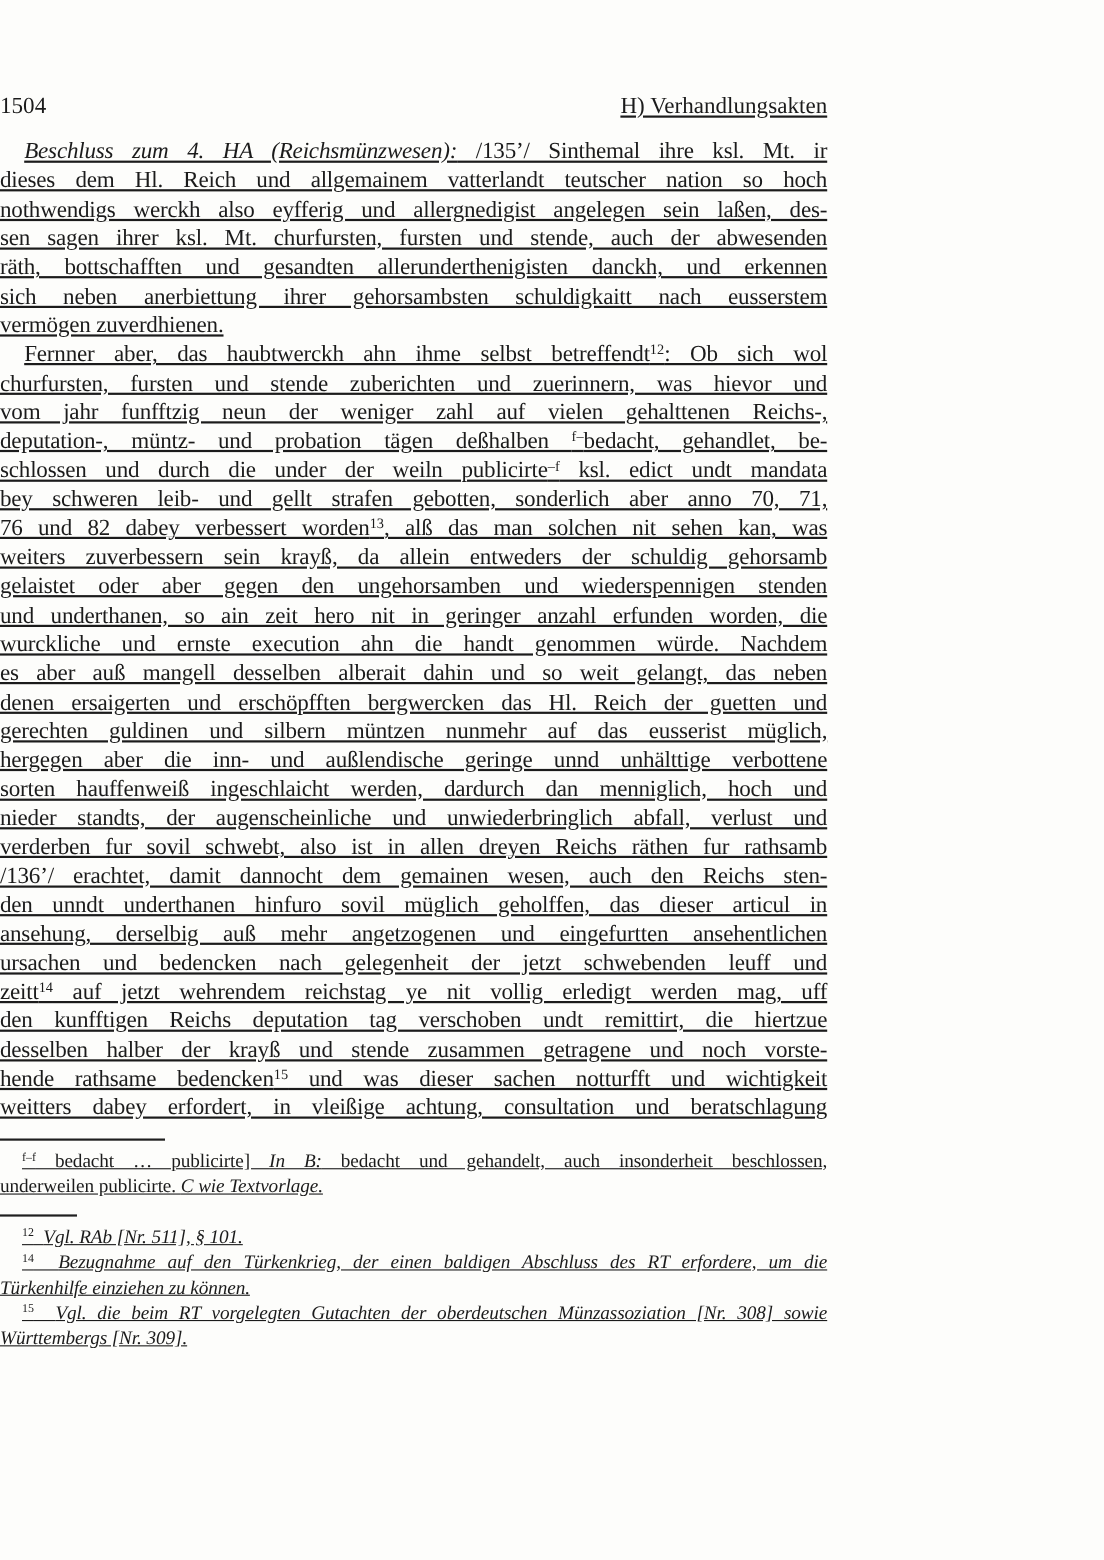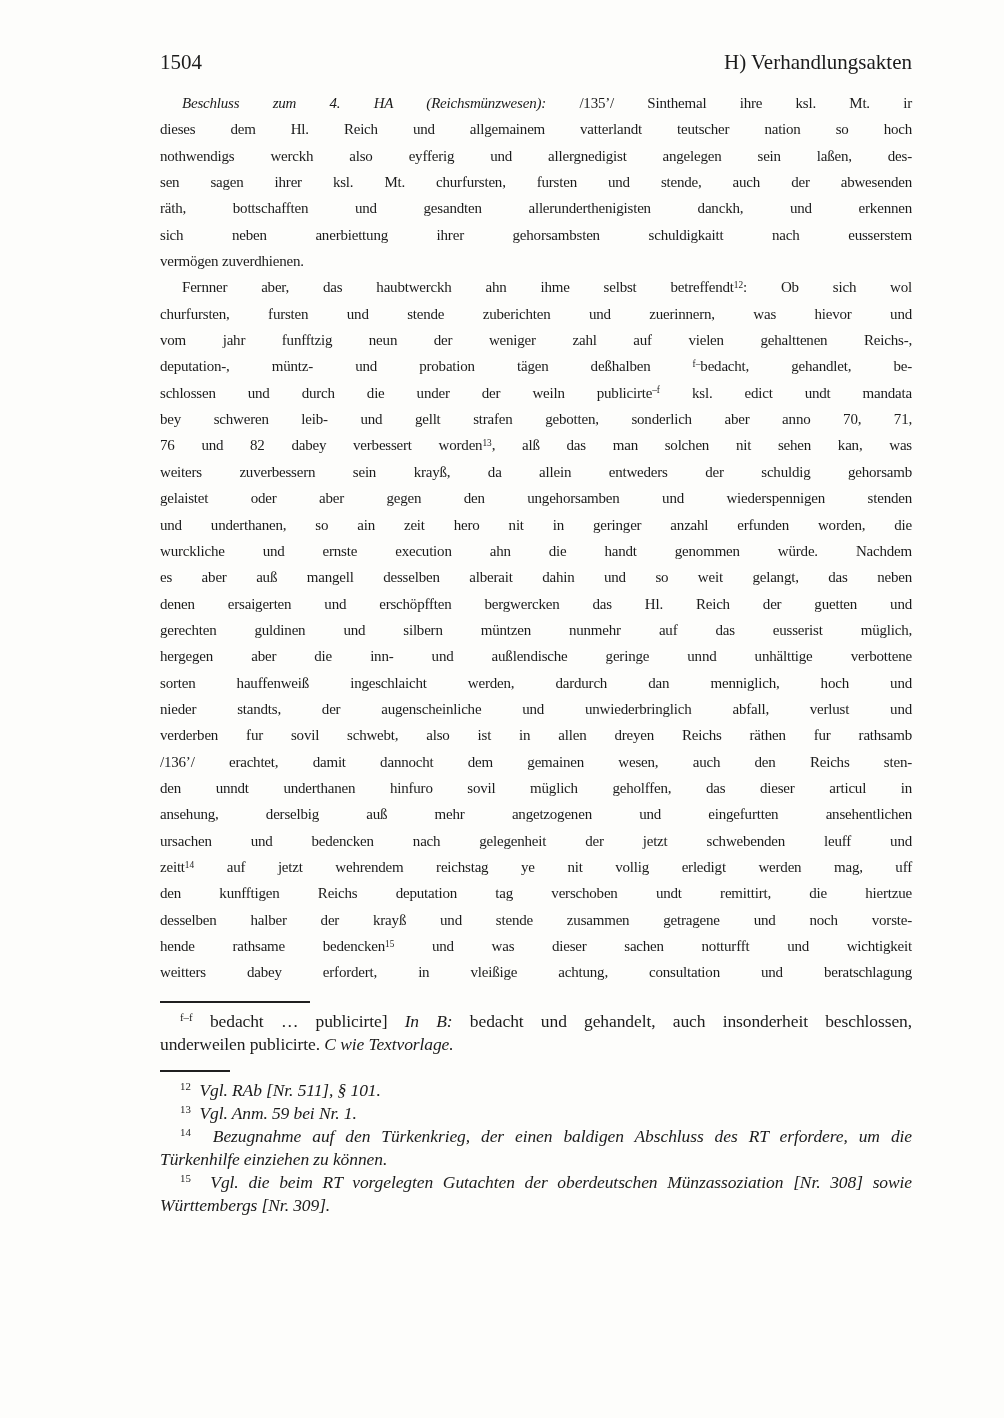--- a/index.html
+++ b/index.html
@@ -6,40 +6,40 @@
     margin: 0; padding: 0;
     width: 1004px; height: 1418px;
     background: #fdfdfb;
     overflow: hidden;
     font-family: "Liberation Serif", "DejaVu Serif", serif;
     color: #1b1b1b;
   }
   .page {
     position: relative;
     width: 752px;
-    margin-left: 160px;
-    padding-top: 50px;
+    padding-top: 84px;
+    text-decoration: underline;
   }
   .header {
     position: relative;
     height: 26px;
     margin-bottom: 14px;
     font-size: 21px;
     line-height: 24px;
   }
   .pagenum { position: absolute; left: 0; top: 0; }
   .running { display: block; text-align: right; }
   .bodytext {
     font-size: 21px;
     letter-spacing: -0.2px;
   }
   .bodytext .line {
     height: 26.35px;
     line-height: 26.35px;
-    font-size: 15px;
+    font-size: 21px;
   }
   .line {
     white-space: nowrap;
     text-align: justify;
     text-align-last: justify;
     overflow: visible;
   }
   .line.last { text-align-last: left; }
   .line.indent { text-indent: 22px; }
   .sup {
@@ -120,20 +120,19 @@
 
   <div class="apparatus">
       <div class="line indent"><span class="sup">f–f</span><span> bedacht … publicirte] </span><span class="i">In B:</span><span> bedacht und gehandelt, auch insonderheit beschlossen,</span></div>
       <div class="line last"><span>underweilen publicirte. </span><span class="i">C wie Textvorlage.</span></div>
     </div>
 
   <div class="rule rule-footnotes"></div>
 
   <div class="apparatus">
       <div class="line last indent"><span class="sup">12</span><span>&nbsp; </span><span class="i">Vgl. RAb [Nr. 511], § 101.</span></div>
-      <div class="line last indent"><span class="sup">13</span><span>&nbsp; </span><span class="i">Vgl. Anm. 59 bei Nr. 1.</span></div>
       <div class="line indent"><span class="sup">14</span><span>&nbsp; </span><span class="i">Bezugnahme auf den Türkenkrieg, der einen baldigen Abschluss des RT erfordere, um die</span></div>
       <div class="line last"><span class="i">Türkenhilfe einziehen zu können.</span></div>
       <div class="line indent"><span class="sup">15</span><span>&nbsp; </span><span class="i">Vgl. die beim RT vorgelegten Gutachten der oberdeutschen Münzassoziation [Nr. 308] sowie</span></div>
       <div class="line last"><span class="i">Württembergs [Nr. 309].</span></div>
     </div>
 
 </div>
 
 </body></html>

